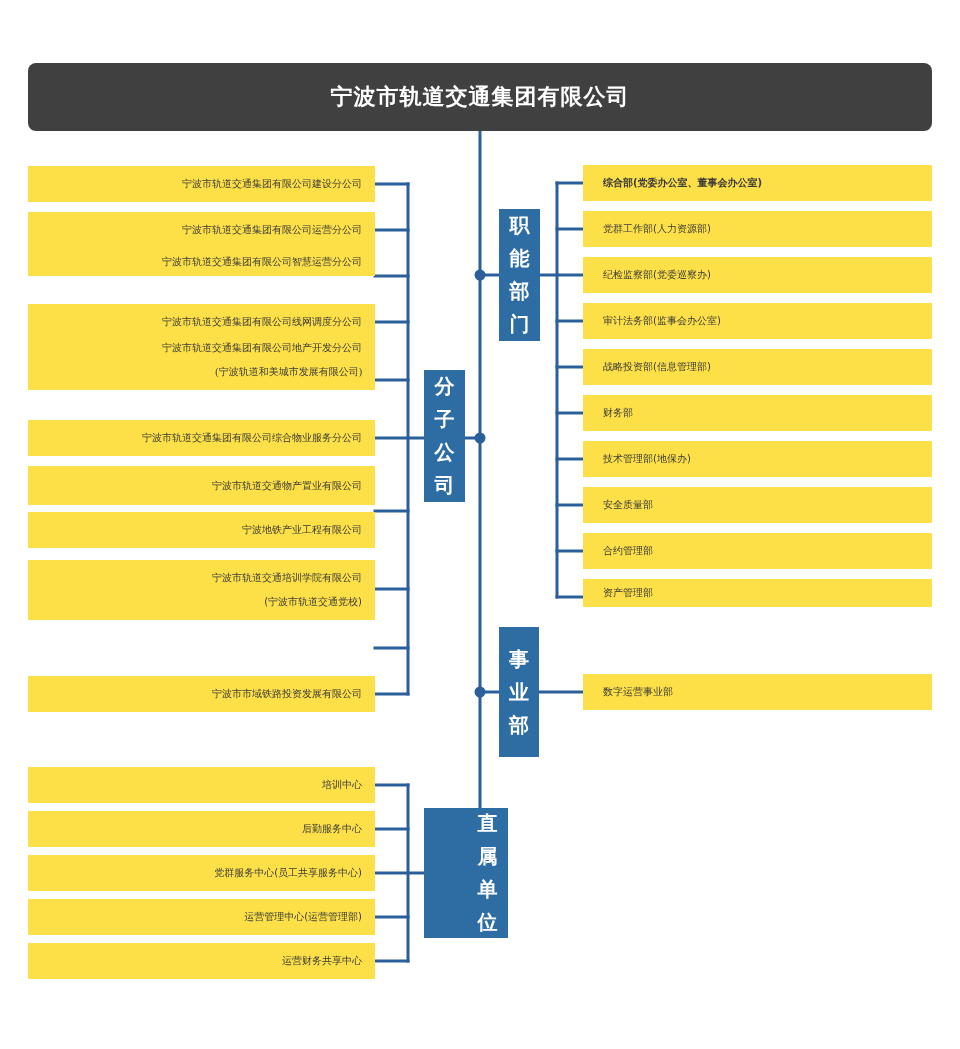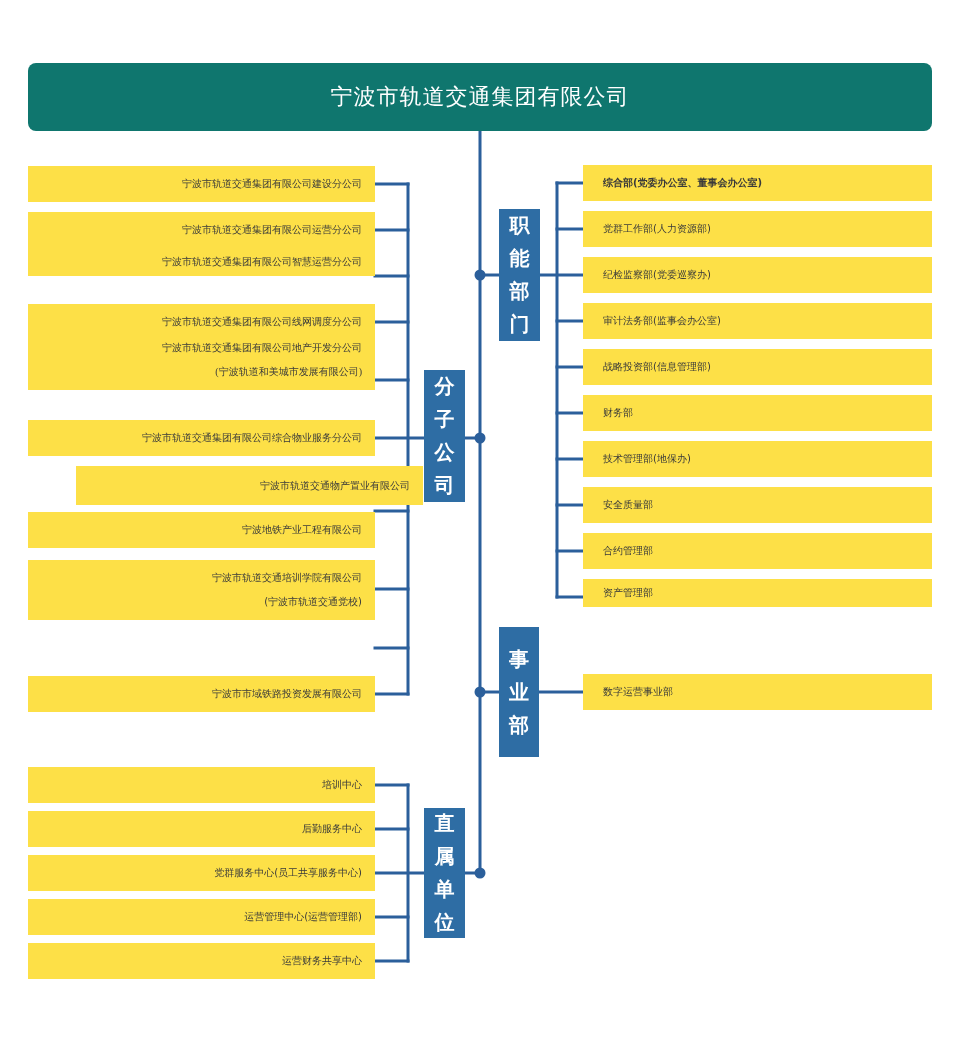--- a/index.html
+++ b/index.html
@@ -1,22 +1,22 @@
 <!DOCTYPE html>
 <html><head>
 <meta charset="utf-8">
 <style>
   html,body{margin:0;padding:0;background:#ffffff;}
   body{font-family:"DejaVu Sans","Liberation Sans",sans-serif;}
   .canvas{position:relative;width:960px;height:1049px;background:#ffffff;overflow:hidden;}
   .wires{position:absolute;left:0;top:0;pointer-events:none;}
   .header{
     position:absolute;left:28px;top:63px;width:904px;height:68px;
-    background:#0f766e;border-radius:8px;color:#ffffff;
-    font-size:22px;font-weight:400;text-align:center;line-height:68px;
+    background:#404040;border-radius:8px;color:#ffffff;
+    font-size:22px;font-weight:700;text-align:center;line-height:68px;
     letter-spacing:1px;
   }
   .node{
     position:absolute;background:#fde047;color:#3a3a3a;font-size:10px;
     display:flex;flex-direction:column;justify-content:center;box-sizing:border-box;
   }
   .node-left{left:28px;width:347px;text-align:right;padding-right:13px;align-items:flex-end;}
   .node-right{left:583px;width:349px;text-align:left;padding-left:20px;align-items:flex-start;}
   .node .line{line-height:24px;white-space:nowrap;}
   .vbox{
@@ -88,21 +88,21 @@
 
   <div class="vbox" style="left:424px;top:370px;width:41px;height:132px;">
     <div class="vtext">分子公司</div>
   </div>
   <div class="vbox" style="left:499px;top:209px;width:41px;height:132px;">
     <div class="vtext">职能部门</div>
   </div>
   <div class="vbox" style="left:499px;top:627px;width:40px;height:130px;">
     <div class="vtext">事业部</div>
   </div>
-  <div class="vbox" style="left:424px;top:808px;width:41px;height:130px;">
+  <div class="vbox" style="left:424px;top:808px;width:41px;height:130px;padding-left:43px;">
     <div class="vtext">直属单位</div>
   </div>
 
   <div class="node node-left" style="top:166px;height:36px;">
     <div class="line">宁波市轨道交通集团有限公司建设分公司</div>
   </div>
   <div class="node node-left" style="top:212px;height:36px;">
     <div class="line">宁波市轨道交通集团有限公司运营分公司</div>
   </div>
   <div class="node node-left" style="top:248px;height:28px;">
@@ -111,21 +111,21 @@
   <div class="node node-left" style="top:304px;height:36px;">
     <div class="line">宁波市轨道交通集团有限公司线网调度分公司</div>
   </div>
   <div class="node node-left" style="top:330px;height:60px;font-family:Liberation Serif, serif;">
     <div class="line">宁波市轨道交通集团有限公司地产开发分公司</div>
     <div class="line">(宁波轨道和美城市发展有限公司)</div>
   </div>
   <div class="node node-left" style="top:420px;height:36px;">
     <div class="line">宁波市轨道交通集团有限公司综合物业服务分公司</div>
   </div>
-  <div class="node node-left" style="top:466px;height:39px;margin-left:48px;">
+  <div class="node node-left" style="top:466px;height:39px;">
     <div class="line">宁波市轨道交通物产置业有限公司</div>
   </div>
   <div class="node node-left" style="top:512px;height:36px;">
     <div class="line">宁波地铁产业工程有限公司</div>
   </div>
   <div class="node node-left" style="top:560px;height:60px;">
     <div class="line">宁波市轨道交通培训学院有限公司</div>
     <div class="line">(宁波市轨道交通党校)</div>
   </div>
   <div class="node node-left" style="top:676px;height:36px;">

